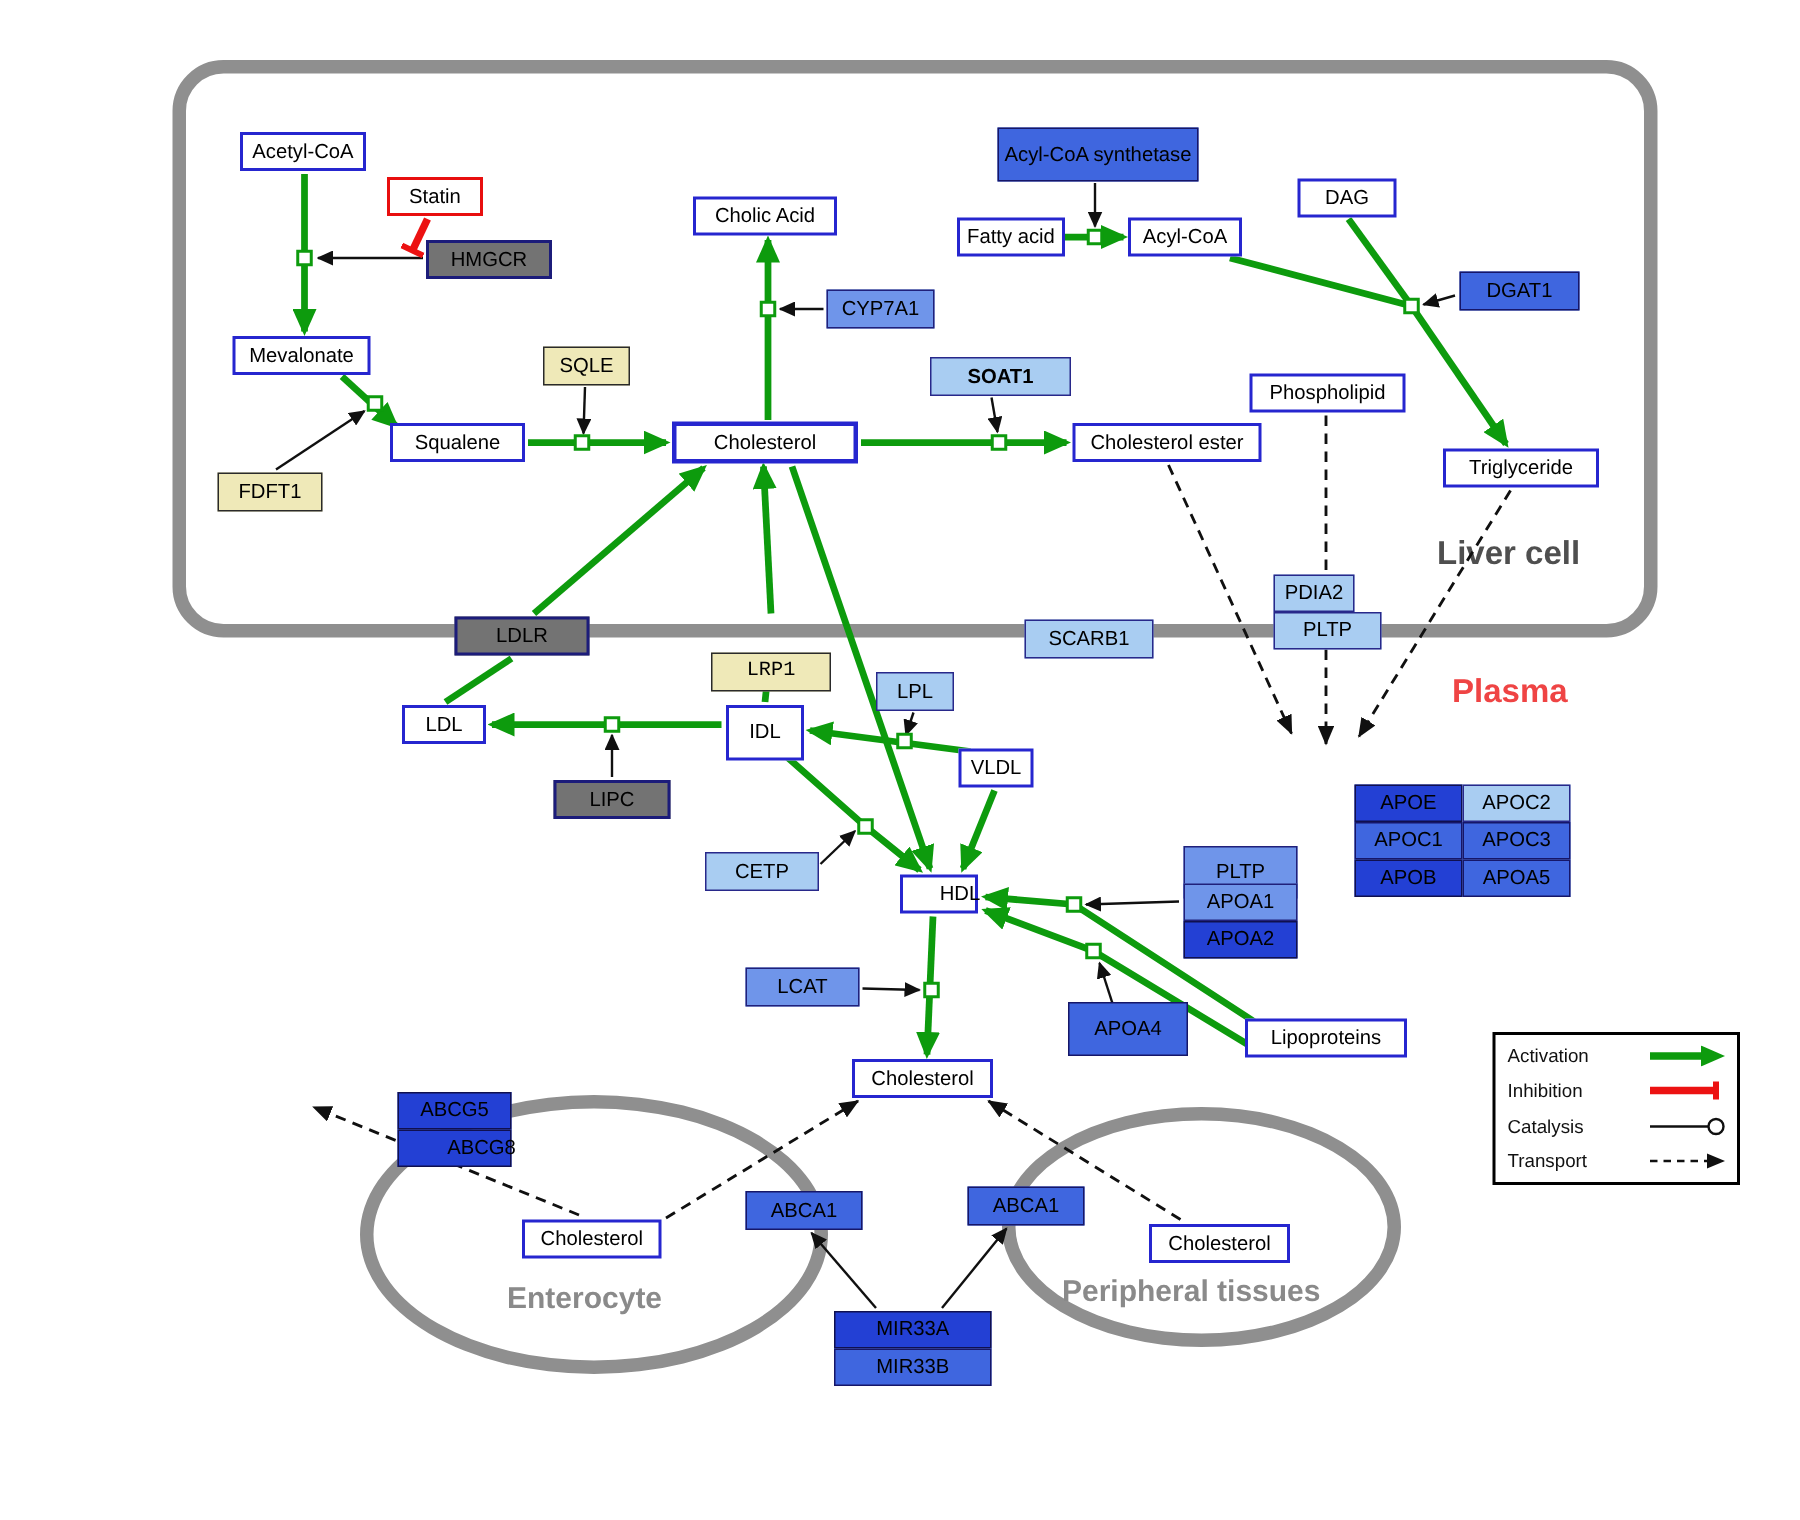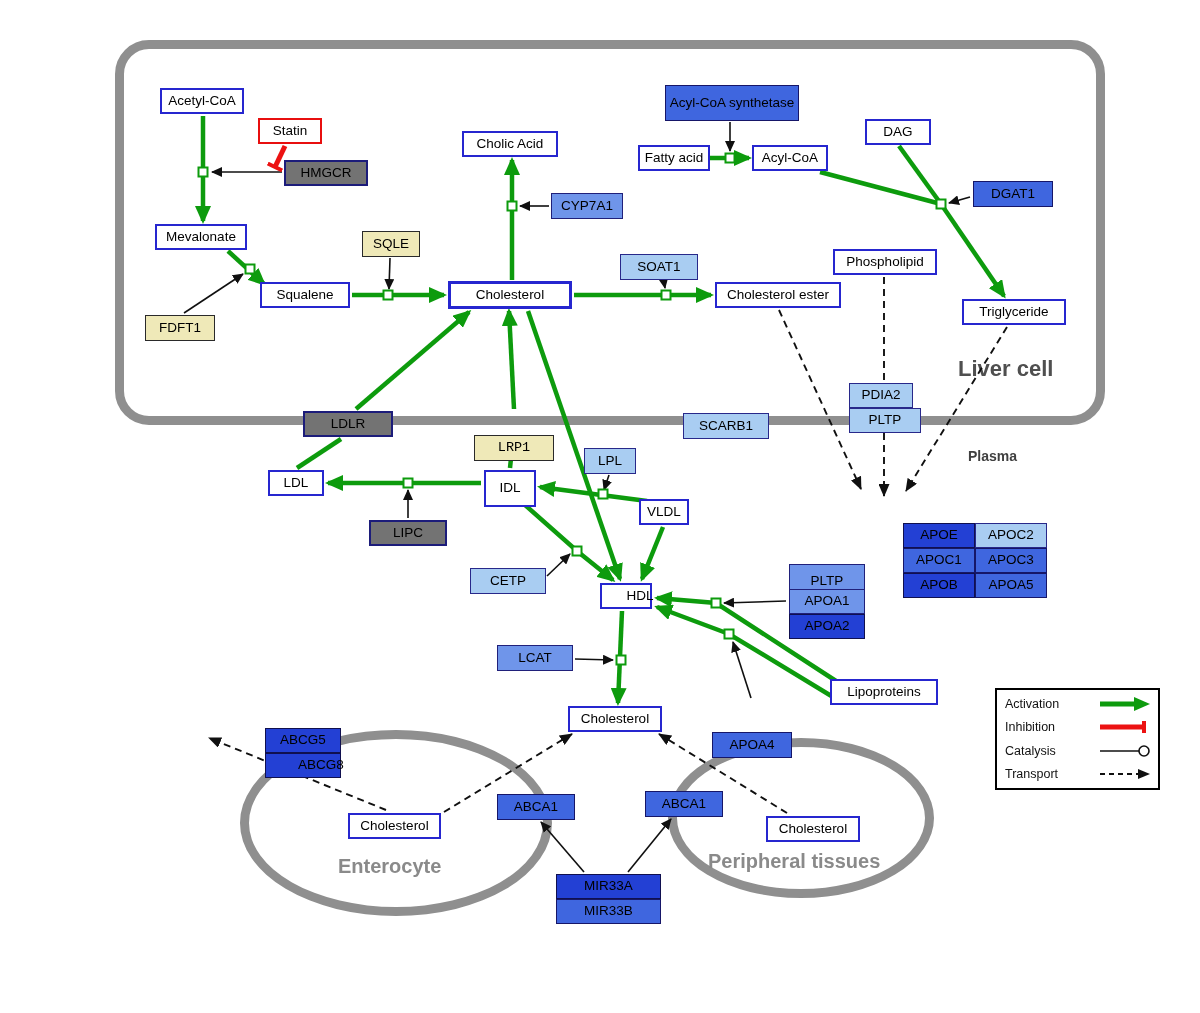--- a/index.html
+++ b/index.html
@@ -5,21 +5,21 @@
   html,body{margin:0;padding:0;background:#fff;}
   .canvas{position:relative;width:1200px;height:1013px;background:#fff;
           font-family:"Liberation Sans",sans-serif;overflow:hidden;}
   
   .compartment{position:absolute;box-sizing:border-box;border:9px solid #8f8f8f;background:transparent;}
   .comp-liver{left:115px;top:40px;width:990px;height:385px;border-radius:34px;}
   .comp-entero{left:240px;top:730px;width:312px;height:186px;border-radius:50%;}
   .comp-periph{left:668px;top:738px;width:266px;height:160px;border-radius:50%;}
   .comp-label{position:absolute;font-weight:bold;color:#8a8a8a;font-size:20px;}
   .lbl-liver{left:958px;top:356px;color:#4f4f4f;font-size:22px;}
-  .lbl-plasma{left:968px;top:448px;color:#404040;font-size:14px;}
+  .lbl-plasma{left:968px;top:448px;color:#ef4444;font-size:22px;}
   .lbl-entero{left:338px;top:855px;}
   .lbl-periph{left:708px;top:850px;}
   
   svg.edges{position:absolute;left:0;top:0;width:1200px;height:1013px;z-index:2;}
   .edge{fill:none;}
   .edge.activation{stroke:#0d9b0d;stroke-width:4.5;}
   .edge.catalysis{stroke:#101010;stroke-width:1.6;}
   .edge.transport{stroke:#101010;stroke-width:1.9;stroke-dasharray:7 5;}
   .edge.inhibition{stroke:#ec1212;stroke-width:5;}
   .reaction{fill:#ffffff;stroke:#0d9b0d;stroke-width:2;}
@@ -143,25 +143,25 @@
       <div class="node paleyellow" style="left: 145px; top: 315px; width: 70px; height: 26px;">FDFT1</div>
       <div class="node entity" style="left: 260px; top: 282px; width: 90px; height: 26px;">Squalene</div>
       <div class="node entity-strong" style="left: 448px; top: 281px; width: 124px; height: 28px;">Cholesterol</div>
       <div class="node entity" style="left: 462px; top: 131px; width: 96px; height: 26px;">Cholic Acid</div>
       <div class="node blue-med" style="left: 551px; top: 193px; width: 72px; height: 26px;">CYP7A1</div>
       <div class="node blue-med2" style="left: 665px; top: 85px; width: 134px; height: 36px;">Acyl-CoA synthetase</div>
       <div class="node entity" style="left: 638px; top: 145px; width: 72px; height: 26px;">Fatty acid</div>
       <div class="node entity" style="left: 752px; top: 145px; width: 76px; height: 26px;">Acyl-CoA</div>
       <div class="node entity" style="left: 865px; top: 119px; width: 66px; height: 26px;">DAG</div>
       <div class="node blue-med2" style="left: 973px; top: 181px; width: 80px; height: 26px;">DGAT1</div>
-      <div class="node blue-light" style="left: 620px; top: 254px; width: 78px; height: 26px;">SOAT1</div>
+      <div class="node blue-light" style="left: 620px; top: 238px; width: 94px; height: 26px; font-weight: bold;">SOAT1</div>
       <div class="node entity" style="left: 715px; top: 282px; width: 126px; height: 26px;">Cholesterol ester</div>
       <div class="node entity" style="left: 833px; top: 249px; width: 104px; height: 26px;">Phospholipid</div>
       <div class="node entity" style="left: 962px; top: 299px; width: 104px; height: 26px;">Triglyceride</div>
-      <div class="node blue-light" style="left: 849px; top: 383px; width: 64px; height: 25px;">PDIA2</div>
+      <div class="node blue-light" style="left: 849px; top: 383px; width: 54px; height: 25px;">PDIA2</div>
       <div class="node blue-light" style="left: 849px; top: 408px; width: 72px; height: 25px;">PLTP</div>
       <div class="node yellow" style="left: 303px; top: 411px; width: 90px; height: 26px;">LDLR</div>
       <div class="node paleyellow" style="left: 474px; top: 435px; width: 80px; height: 26px; font-family: Liberation Mono, monospace;">LRP1</div>
       <div class="node blue-light" style="left: 683px; top: 413px; width: 86px; height: 26px;">SCARB1</div>
       <div class="node entity" style="left: 268px; top: 470px; width: 56px; height: 26px;">LDL</div>
       <div class="node entity" style="left: 484px; top: 470px; width: 52px; height: 37px;">IDL</div>
       <div class="node blue-light" style="left: 584px; top: 448px; width: 52px; height: 26px;">LPL</div>
       <div class="node entity" style="left: 639px; top: 499px; width: 50px; height: 26px;">VLDL</div>
       <div class="node yellow" style="left: 369px; top: 520px; width: 78px; height: 26px;">LIPC</div>
       <div class="node blue-light" style="left: 470px; top: 568px; width: 76px; height: 26px;">CETP</div>
@@ -169,21 +169,21 @@
       <div class="node blue-med" style="left: 789px; top: 564px; width: 76px; height: 35px;">PLTP</div>
       <div class="node blue-med" style="left: 789px; top: 589px; width: 76px; height: 25px;">APOA1</div>
       <div class="node blue-dark" style="left: 789px; top: 614px; width: 76px; height: 25px;">APOA2</div>
       <div class="node blue-dark" style="left: 903px; top: 523px; width: 72px; height: 25px;">APOE</div>
       <div class="node blue-light" style="left: 975px; top: 523px; width: 72px; height: 25px;">APOC2</div>
       <div class="node blue-med2" style="left: 903px; top: 548px; width: 72px; height: 25px;">APOC1</div>
       <div class="node blue-med2" style="left: 975px; top: 548px; width: 72px; height: 25px;">APOC3</div>
       <div class="node blue-dark" style="left: 903px; top: 573px; width: 72px; height: 25px;">APOB</div>
       <div class="node blue-med2" style="left: 975px; top: 573px; width: 72px; height: 25px;">APOA5</div>
       <div class="node blue-med" style="left: 497px; top: 645px; width: 76px; height: 26px;">LCAT</div>
-      <div class="node blue-med2" style="left: 712px; top: 732px; width: 80px; height: 26px;">APOA4</div>
+      <div class="node blue-med2" style="left: 712px; top: 668px; width: 80px; height: 36px;">APOA4</div>
       <div class="node entity" style="left: 830px; top: 679px; width: 108px; height: 26px;">Lipoproteins</div>
       <div class="node entity" style="left: 568px; top: 706px; width: 94px; height: 26px;">Cholesterol</div>
       <div class="node blue-dark" style="left: 265px; top: 728px; width: 76px; height: 25px;">ABCG5</div>
       <div class="node blue-dark" style="left: 265px; top: 753px; width: 76px; height: 25px; padding-left: 36px;">ABCG8</div>
       <div class="node entity" style="left: 348px; top: 813px; width: 93px; height: 26px;">Cholesterol</div>
       <div class="node blue-med2" style="left: 497px; top: 794px; width: 78px; height: 26px;">ABCA1</div>
       <div class="node blue-med2" style="left: 645px; top: 791px; width: 78px; height: 26px;">ABCA1</div>
       <div class="node entity" style="left: 766px; top: 816px; width: 94px; height: 26px;">Cholesterol</div>
       <div class="node blue-dark" style="left: 556px; top: 874px; width: 105px; height: 25px;">MIR33A</div>
       <div class="node blue-med2" style="left: 556px; top: 899px; width: 105px; height: 25px;">MIR33B</div>

